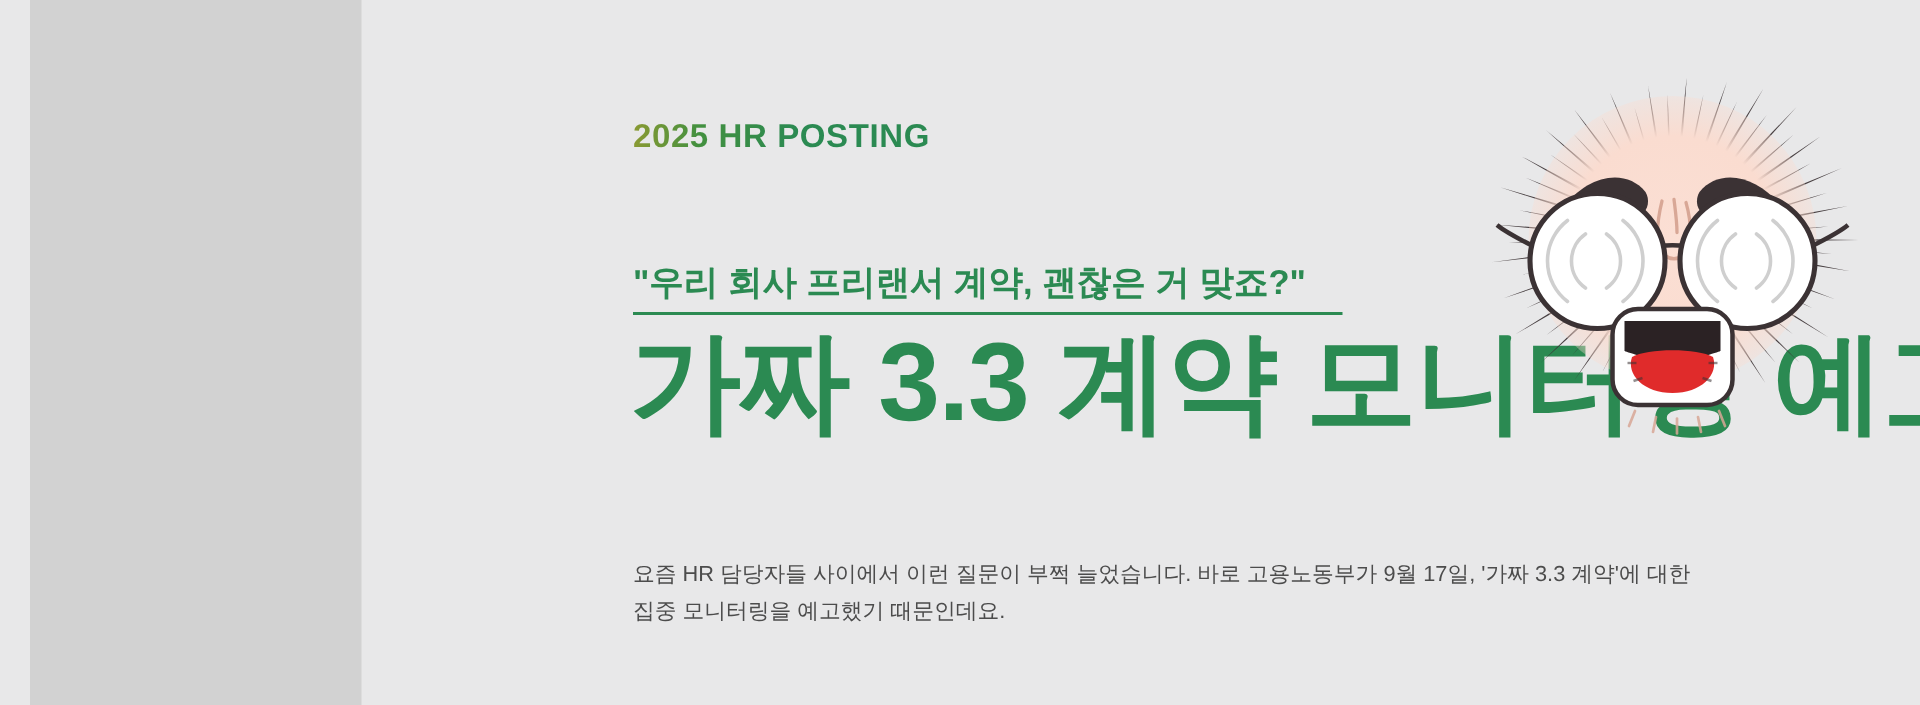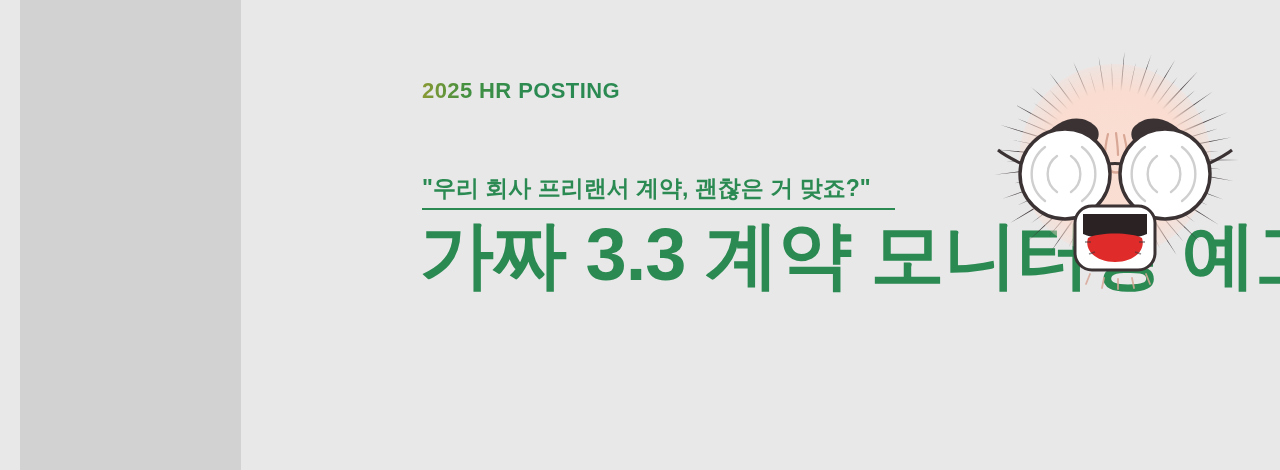--- a/index.html
+++ b/index.html
@@ -133,20 +133,24 @@
 
     <div class="eyebrow">2025 HR POSTING</div>
 
     <div class="quote-wrap">
       <span class="quote">"우리 회사 프리랜서 계약, 괜찮은 거 맞죠?"</span>
       <span class="quote-underline"></span>
     </div>
 
     <div class="headline">가짜 3.3 계약 모니터링 예고</div>
 
+    <div class="body-copy">
+      <span class="line">요즘 HR 담당자들 사이에서 이런 질문이 부쩍 늘었습니다. 바로 고용노동부가 9월 17일, '가짜 3.3 계약'에 대한</span>
+      <span class="line">집중 모니터링을 예고했기 때문인데요.</span>
+    </div>
 
   </div>
 
   <div class="illustration">
     <svg viewBox="0 0 312 268" xmlns="http://www.w3.org/2000/svg" aria-hidden="true">
       <defs>
         <radialGradient id="skinGlow" cx="50%" cy="50%" r="50%">
           <stop offset="0%" stop-color="#fbdfd4"></stop>
           <stop offset="72%" stop-color="#fadcd0"></stop>
           <stop offset="100%" stop-color="#fadcd0" stop-opacity="0.35"></stop>

